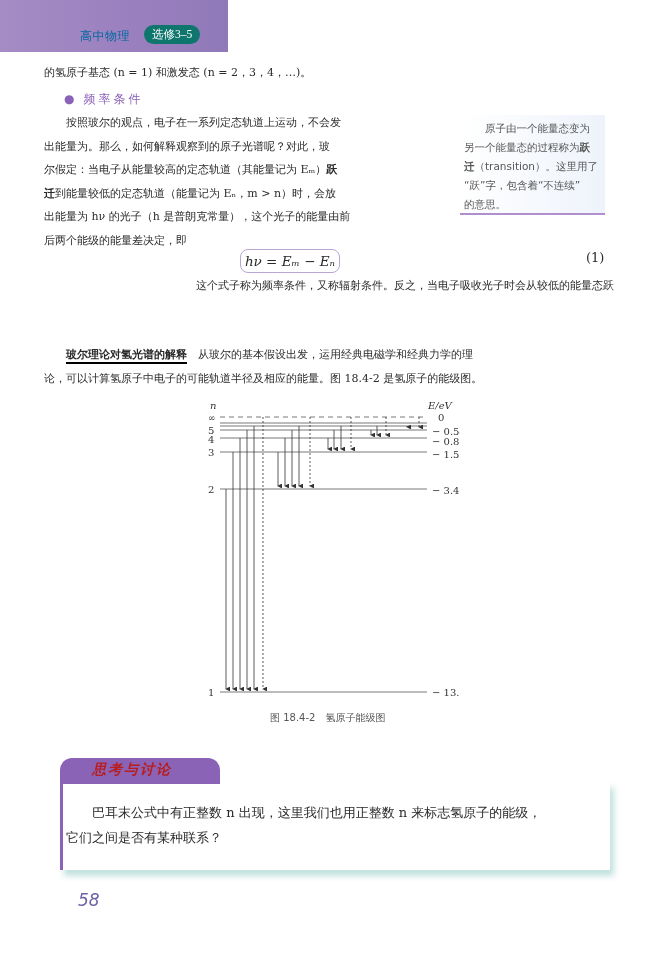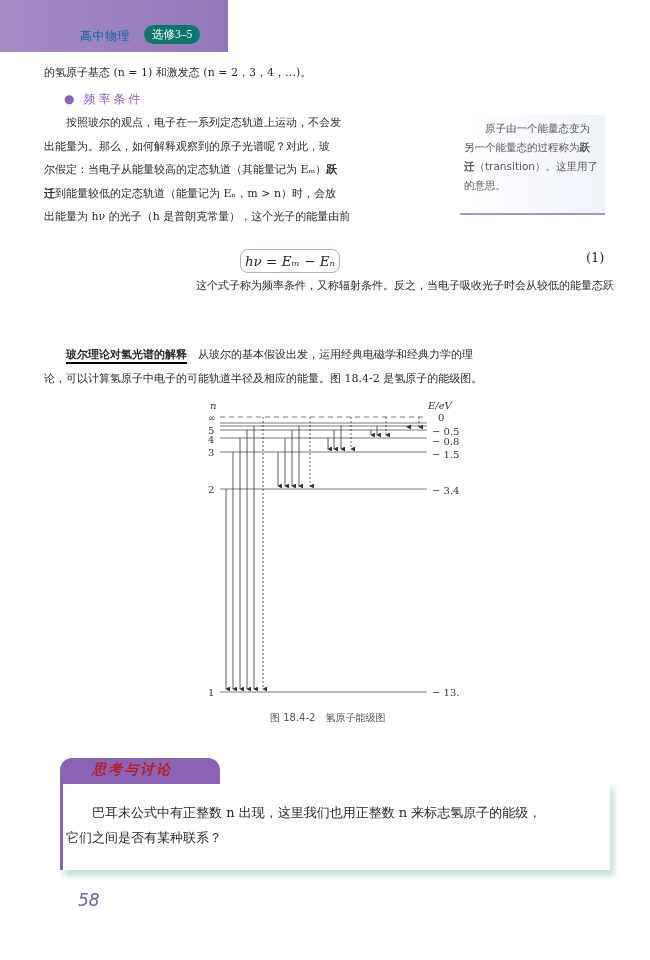--- a/index.html
+++ b/index.html
@@ -86,26 +86,28 @@
 <div class="bullet-head">
   <span class="dot">●</span><span>频率条件</span>
 </div>
 
 <div class="para" style="left:44px;top:111px;width:410px;">
   <div class="indent">按照玻尔的观点，电子在一系列定态轨道上运动，不会发</div>
   <div>出能量为。那么，如何解释观察到的原子光谱呢？对此，玻</div>
   <div><span>尔假定：当电子从能量较高的定态轨道（其能量记为 Eₘ）</span><span class="bold">跃</span></div>
   <div><span class="bold">迁</span><span>到能量较低的定态轨道（能量记为 Eₙ，m &gt; n）时，会放</span></div>
   <div>出能量为 hν 的光子（h 是普朗克常量），这个光子的能量由前</div>
+  <div>后两个能级的能量差决定，即</div>
 </div>
 
 <div class="side-note">
   <div class="sn-indent">原子由一个能量态变为</div>
   <div><span>另一个能量态的过程称为</span><b>跃</b></div>
   <div><b>迁</b><span>（transition）。这里用了</span></div>
+  <div>“跃”字，包含着“不连续”</div>
   <div>的意思。</div>
 </div>
 
 <div class="formula-box">hν = Eₘ − Eₙ</div>
 <div class="eq-num">(1)</div>
 
 <div class="para" style="left:44px;top:274px;width:570px;text-align:right;">
   <div class="indent">这个式子称为频率条件，又称辐射条件。反之，当电子吸收光子时会从较低的能量态跃</div>
 </div>
 

